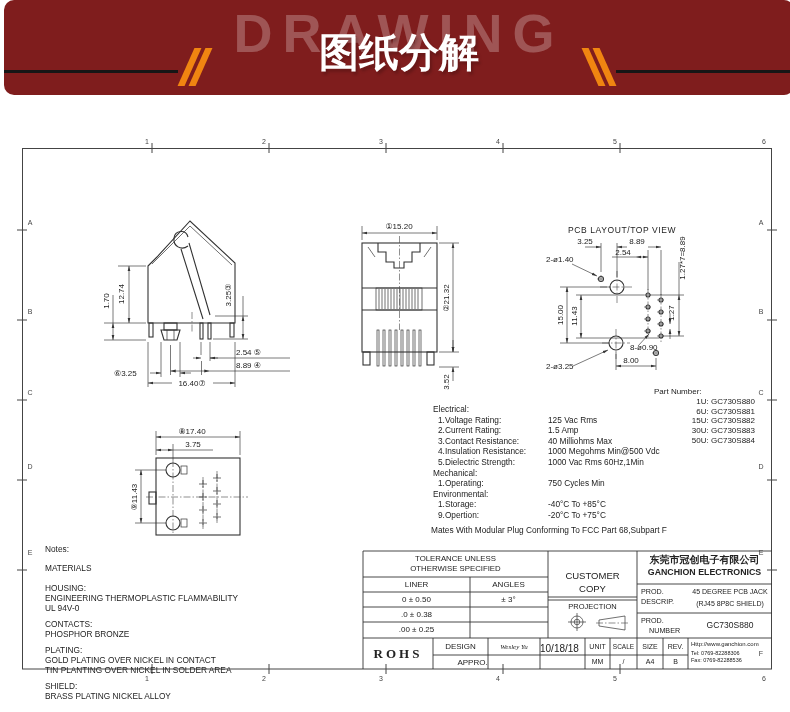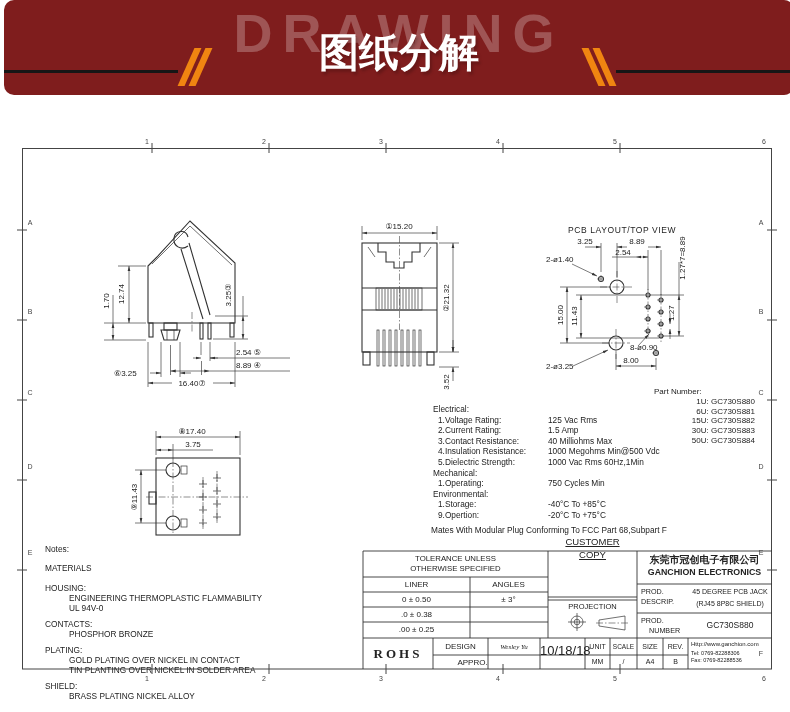--- a/index.html
+++ b/index.html
@@ -32,21 +32,21 @@
   .pn-item{text-align:right;padding-right:3px;}
   .specs{left:433px;top:404px;width:285px;font-size:8.3px;line-height:10.6px;}
   .spec-sec{font-size:8.3px;}
   .spec-row .sl1{display:inline-block;width:110px;padding-left:5px;vertical-align:top;}
   .mates{margin-top:4px;margin-left:-2px;}
   .notes{left:45px;top:544px;width:320px;font-size:8.3px;line-height:10px;}
   .notes-title{margin-bottom:9px;}
   .notes-mat{margin-bottom:10px;}
   .note-row{margin-bottom:6px;}
   .note-row .nl{display:inline-block;width:80px;vertical-align:top;}
-  .note-row .nv{display:inline-block;width:250px;vertical-align:top;margin-left:24px;}
+  .note-row .nv{display:inline-block;width:250px;vertical-align:top;}
   
   .tb{font-size:8px;}
   .ctr{text-align:center;}
   .serif{font-family:"Liberation Serif","DejaVu Serif",serif;}
   .zone{font-size:7px;fill:#444;}
 </style>
 </head>
 <body>
 
 <div class="banner">
@@ -295,38 +295,38 @@
   <div class="abs tb ctr" style="left:364px;top:554px;width:183px;font-size:7.8px;line-height:10px;">
     <span>TOLERANCE UNLESS</span><br>
     <span>OTHERWISE SPECIFIED</span>
   </div>
   <div class="abs tb ctr" style="left:364px;top:580px;width:105px;">LINER</div>
   <div class="abs tb ctr" style="left:470px;top:580px;width:77px;">ANGLES</div>
   <div class="abs tb ctr" style="left:364px;top:595px;width:105px;">0  ±  0.50</div>
   <div class="abs tb ctr" style="left:470px;top:595px;width:77px;">±  3°</div>
   <div class="abs tb ctr" style="left:364px;top:610px;width:105px;">.0  ±  0.38</div>
   <div class="abs tb ctr" style="left:364px;top:625px;width:105px;">.00 ±  0.25</div>
-  <div class="abs tb ctr" style="left:548px;top:535px;width:89px;font-size:9.5px;line-height:13px;text-decoration:underline;">
+  <div class="abs tb ctr" style="left:548px;top:569px;width:89px;font-size:9.5px;line-height:13px;">
     <span>CUSTOMER</span><br>
     <span>COPY</span>
   </div>
   <div class="abs tb ctr" style="left:548px;top:602px;width:89px;font-size:7.5px;">PROJECTION</div>
   <div class="abs tb ctr" style="left:638px;top:553px;width:133px;font-size:10px;font-weight:bold;">东莞市冠创电子有限公司</div>
   <div class="abs tb ctr" style="left:638px;top:567px;width:133px;font-size:8.8px;font-weight:bold;">GANCHION ELECTRONICS</div>
   <div class="abs tb" style="left:641px;top:587px;font-size:7.2px;">PROD.</div>
   <div class="abs tb" style="left:641px;top:597px;font-size:7.2px;">DESCRIP.</div>
   <div class="abs tb ctr" style="left:690px;top:588px;width:80px;font-size:7px;">45 DEGREE PCB JACK</div>
   <div class="abs tb ctr" style="left:690px;top:600px;width:80px;font-size:7px;">(RJ45 8P8C SHIELD)</div>
   <div class="abs tb" style="left:641px;top:616px;font-size:7.2px;">PROD.</div>
   <div class="abs tb" style="left:641px;top:626px;font-size:7.2px;margin-left:8px;">NUMBER</div>
   <div class="abs tb ctr" style="left:688px;top:620px;width:84px;font-size:8.5px;">GC730S880</div>
   <div class="abs tb ctr serif" style="left:363px;top:646px;width:70px;font-size:13px;font-weight:bold;letter-spacing:3px;">ROHS</div>
   <div class="abs tb ctr" style="left:433px;top:642px;width:55px;">DESIGN</div>
   <div class="abs tb ctr serif" style="left:488px;top:643px;width:52px;font-size:7px;font-style:italic;">Wesley Yu</div>
-  <div class="abs tb ctr" style="left:540px;top:643px;width:28px;font-size:13px;">10/18/18</div>
+  <div class="abs tb ctr" style="left:540px;top:643px;width:28px;font-size:10px;">10/18/18</div>
   <div class="abs tb ctr" style="left:436px;top:658px;width:73px;">APPRO.</div>
   <div class="abs tb ctr" style="left:585px;top:643px;width:25px;font-size:7px;">UNIT</div>
   <div class="abs tb ctr" style="left:585px;top:658px;width:25px;font-size:7px;">MM</div>
   <div class="abs tb ctr" style="left:610px;top:643px;width:27px;font-size:6.5px;">SCALE</div>
   <div class="abs tb ctr" style="left:610px;top:658px;width:27px;font-size:7px;">/</div>
   <div class="abs tb ctr" style="left:637px;top:643px;width:26px;font-size:7px;">SIZE</div>
   <div class="abs tb ctr" style="left:637px;top:658px;width:26px;font-size:7px;">A4</div>
   <div class="abs tb ctr" style="left:663px;top:643px;width:25px;font-size:7px;">REV.</div>
   <div class="abs tb ctr" style="left:663px;top:658px;width:25px;font-size:7px;">B</div>
   <div class="abs tb" style="left:691px;top:641px;font-size:6px;">Http://www.ganchion.com</div>

